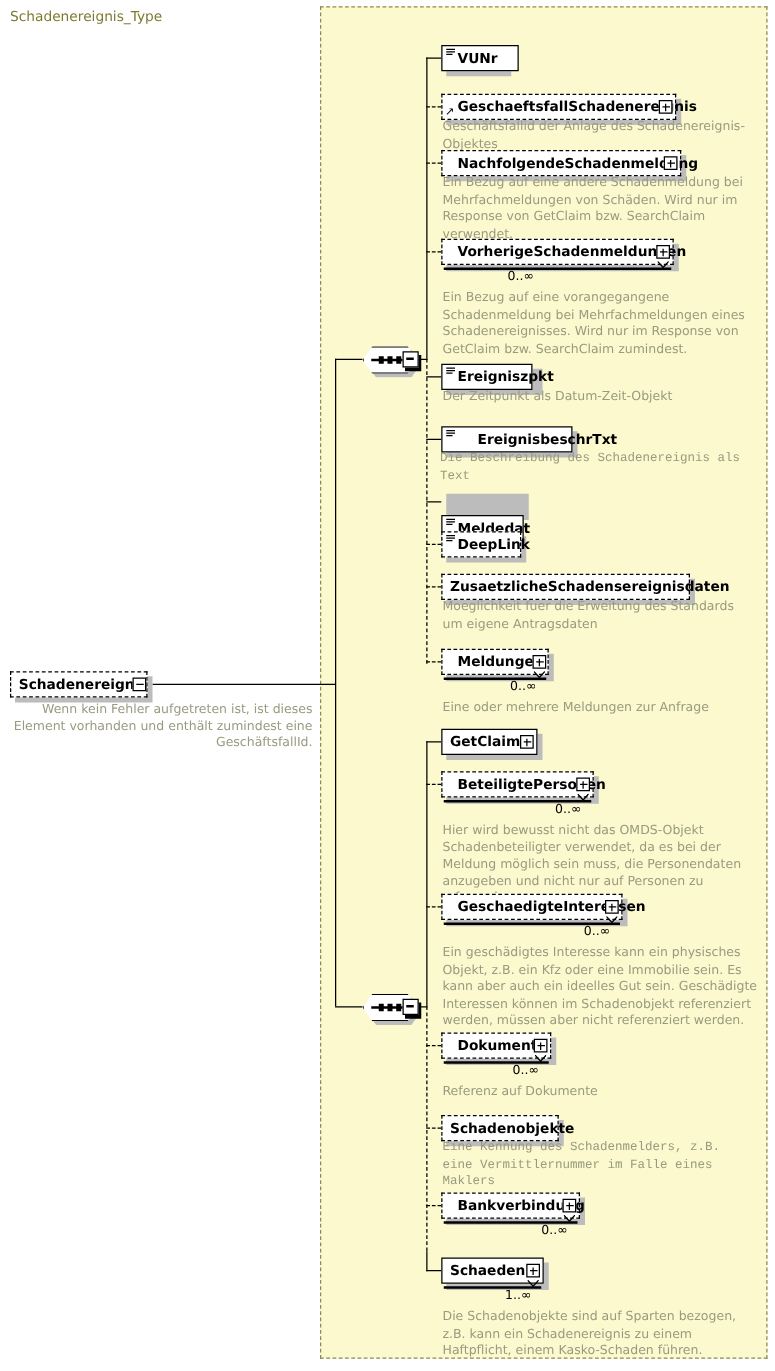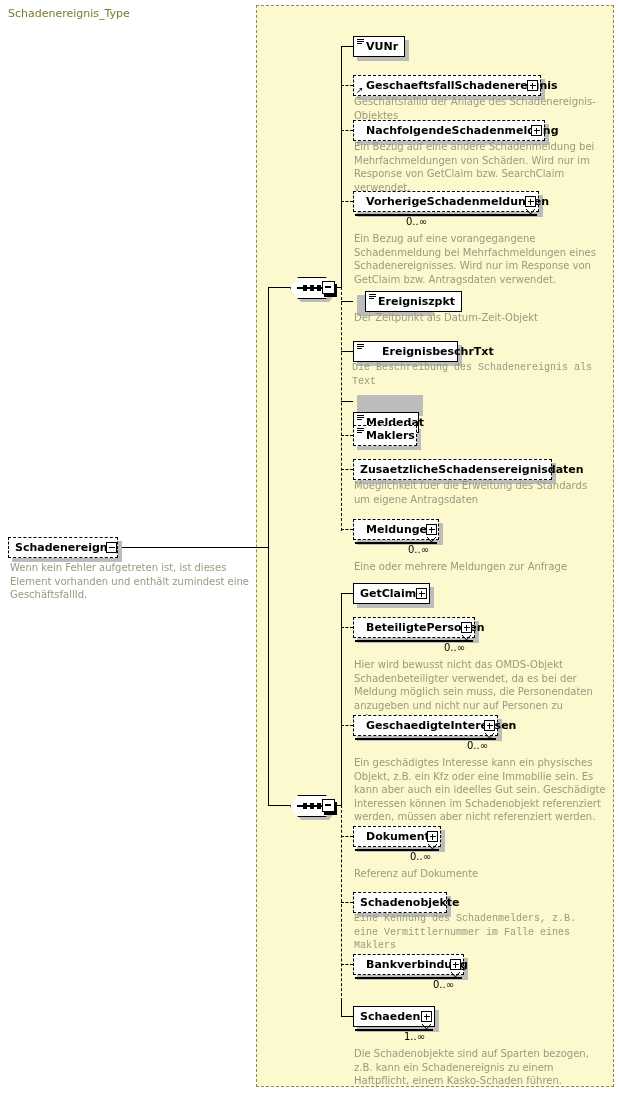--- a/index.html
+++ b/index.html
@@ -278,21 +278,21 @@
 <div class="ln dash-h" style="left:341px; top:836px; width:12px;"></div>
 <div class="ln dash-h" style="left:341px; top:902px; width:12px;"></div>
 <div class="ln dash-h" style="left:341px; top:964px; width:12px;"></div>
 <div class="ln h" style="left:341px; top:1016px; width:12px;"></div>
 
 <div class="shadow" style="left:12px; top:541px; width:110px; height:21px;"></div>
 <div class="node dashed" id="root-node" style="width:110px; padding-left:6px;">
   <span class="label">Schadenereignis</span>
 </div>
 <div class="expander" style="left:106px; top:542px;"></div>
-<div class="doc" style="left:10px; top:561px; width:240px;">
+<div class="doc" style="left:10px; top:561px; width:240px;text-align:right;">
   <span>Wenn kein Fehler aufgetreten ist, ist dieses Element vorhanden und enthält zumindest eine GeschäftsfallId.</span>
 </div>
 
 <div class="seq-shadow" style="left:293px; top:280px;"></div>
 <div class="seq" style="left:290px; top:277px;">
   <div class="body"></div>
   <div class="bar"></div>
   <div class="dots">
       <span></span>
       <span></span>
@@ -309,21 +309,21 @@
   <div class="dots">
       <span></span>
       <span></span>
       <span></span>
     </div>
 </div>
 <div class="seq-expander-shadow" style="left:324px; top:802px;"></div>
 <div class="seq-expander" style="left:322px; top:799px;"></div>
 
 <div class="shadow" style="left:357px; top:40px; width:52px; height:21px;"></div>
-<div class="node solid" style="left:353px; top:36px; width:52px;">
+<div class="node solid" style="left:353px; top:36px; width:62px;">
   <span class="lines-icon">
       <i></i>
       <i></i>
       <i></i>
     </span>
   <span class="label">VUNr</span>
 </div>
 
 <div class="shadow" style="left:357px; top:79px; width:188px; height:21px;"></div>
 <div class="node dashed" style="left:353px; top:75px; width:188px;">
@@ -350,25 +350,25 @@
 </div>
 <div class="expander plus" style="left:525px; top:196px;"></div>
 <div class="repeat-line" style="left:355px; top:214px; width:182px;"></div>
 <svg class="repeat-chevron" style="left:526px; top:209px;" viewBox="0 0 9 6">
     <path d="M0 0 L4.5 5 L9 0" fill="none" stroke="#000" stroke-width="1"></path>
   </svg>
 <div class="occurs" style="left:406px; top:216px;">
   <span>0..∞</span>
 </div>
 <div class="doc" style="left:354px; top:232px; width:250px;">
-  <span>Ein Bezug auf eine vorangegangene Schadenmeldung bei Mehrfachmeldungen eines Schadenereignisses. Wird nur im Response von GetClaim bzw. Antragsdaten verwendet.</span>
+  <span>Ein Bezug auf eine vorangegangene Schadenmeldung bei Mehrfachmeldungen eines Schadenereignisses. Wird nur im Response von GetClaim bzw. SearchClaim zumindest.</span>
 </div>
 
 <div class="shadow" style="left:357px; top:295px; width:77px; height:21px;"></div>
-<div class="node solid" style="left:365px; top:291px; width:97px;text-align:center;">
+<div class="node solid" style="left:353px; top:291px; width:73px;text-align:center;">
   <span class="lines-icon">
       <i></i>
       <i></i>
       <i></i>
     </span>
   <span class="label">Ereigniszpkt</span>
 </div>
 <div class="doc" style="left:354px; top:311px; width:250px;">
   <span>Der Zeitpunkt als Datum-Zeit-Objekt</span>
 </div>
@@ -396,21 +396,21 @@
   <span class="label">Meldedat</span>
 </div>
 
 <div class="shadow" style="left:357px; top:429px; width:64px; height:21px;"></div>
 <div class="node dashed" style="left:353px; top:425px; width:64px;">
   <span class="lines-icon">
       <i></i>
       <i></i>
       <i></i>
     </span>
-  <span class="label">Maklers</span>
+  <span class="label">DeepLink</span>
 </div>
 
 <div class="shadow" style="left:357px; top:463px; width:199px; height:21px;"></div>
 <div class="node dashed" style="left:353px; top:459px; width:199px; padding-left:6px;">
   <span class="label">ZusaetzlicheSchadensereignisdaten</span>
 </div>
 <div class="doc" style="left:354px; top:479px; width:250px;">
   <span>Moeglichkeit fuer die Erweitung des Standards um eigene Antragsdaten</span>
 </div>
 

